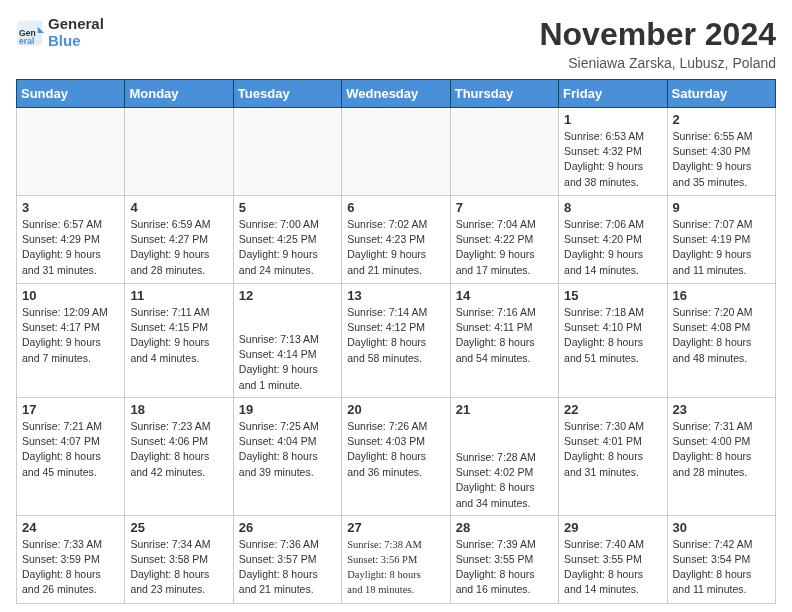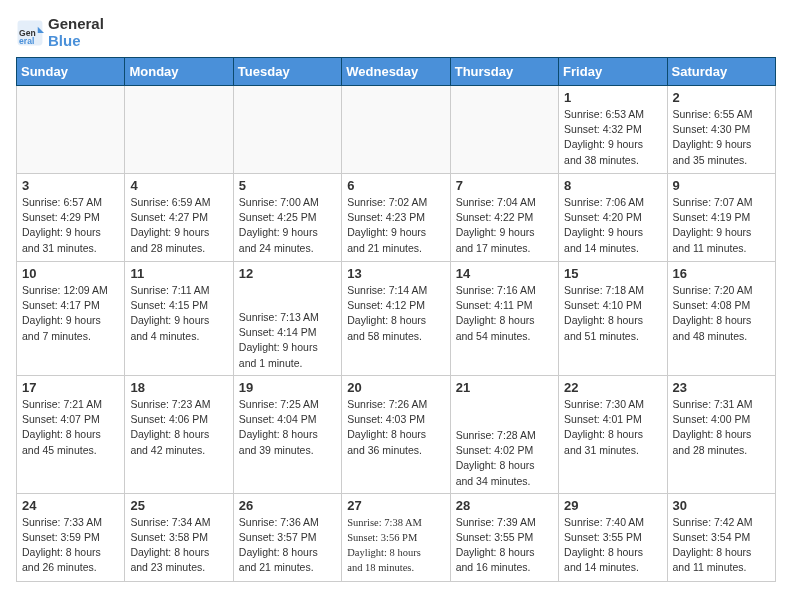--- a/index.html
+++ b/index.html
@@ -86,20 +86,24 @@
       <rect x="2" y="2" width="32" height="32" rx="4" fill="#4a90d9" opacity="0.15"></rect>
       <text x="4" y="22" font-size="11" font-weight="bold" fill="#333">Gen</text>
       <text x="4" y="32" font-size="11" font-weight="bold" fill="#4a90d9">eral</text>
       <polygon points="28,10 36,18 28,18" fill="#4a90d9"></polygon>
     </svg>
     <div>
       <div style="font-size:15px;font-weight:bold;color:#333;line-height:1.1;">General</div>
       <div style="font-size:15px;font-weight:bold;color:#4a90d9;line-height:1.1;">Blue</div>
     </div>
   </div>
+  <div class="title-block">
+    <div class="month-title">November 2024</div>
+    <div class="location">Sieniawa Zarska, Lubusz, Poland</div>
+  </div>
 </div>
 
 <table class="calendar">
   <thead>
     <tr id="header-row">
         <th>Sunday</th>
         <th>Monday</th>
         <th>Tuesday</th>
         <th>Wednesday</th>
         <th>Thursday</th>

